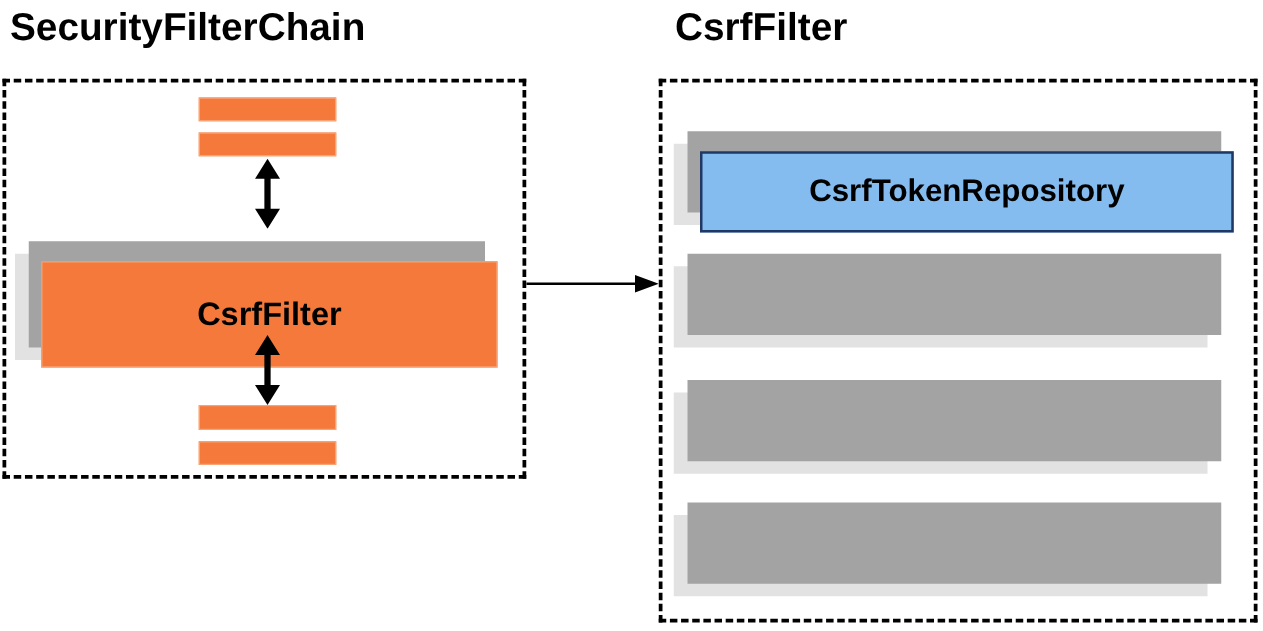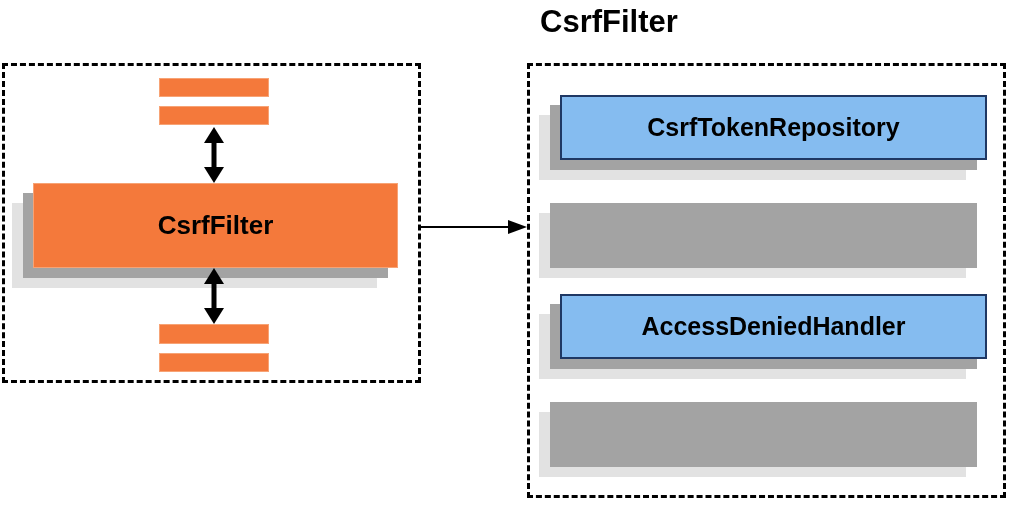--- a/index.html
+++ b/index.html
@@ -56,20 +56,21 @@
   .node-box {
     position: absolute;
     z-index: 3;
     box-sizing: border-box;
     display: flex;
     align-items: center;
     justify-content: center;
     font-weight: bold;
     color: #000000;
     text-align: center;
+    margin-top: 26px;
   }
   #csrf-filter-node {
     left: 33px; top: 183px; width: 365px; height: 85px;
     background: #F4793B;
     border: 1px solid #F7A375;
     font-size: 26px;
   }
   #csrf-shadow-light { left: 12px; top: 203px; width: 365px; height: 85px; }
   #csrf-shadow-dark  { left: 23px; top: 193px; width: 365px; height: 85px; }
 
@@ -98,20 +99,21 @@
   .arrow-svg { position: absolute; z-index: 4; }
   #v-arrow-1 { left: 203px; top: 127px; }
   #v-arrow-2 { left: 203px; top: 268px; }
   #h-arrow   { left: 421px; top: 218px; }
 </style>
 </head>
 <body>
 
 <div id="stage">
 
+  <div class="panel-title" id="left-title">SecurityFilterChain</div>
   <div class="panel-title" id="right-title">CsrfFilter</div>
 
   <div class="dashed-box" id="left-boundary"></div>
 
   <div class="orange-bar" id="bar-top-1"></div>
   <div class="orange-bar" id="bar-top-2"></div>
 
   <svg class="arrow-svg" id="v-arrow-1" width="22" height="56" viewBox="0 0 22 56">
     <polygon points="11,0 1,16 21,16" fill="#000000"></polygon>
     <rect x="8.5" y="14" width="5" height="28" fill="#000000"></rect>
@@ -140,18 +142,17 @@
 
   <div class="shadow light" id="blue-shadow-light-0"></div>
   <div class="shadow dark" id="blue-shadow-dark-0"></div>
   <div class="node-box blue-box" id="blue-box-0">CsrfTokenRepository</div>
 
   <div class="shadow light" id="blue-shadow-light-1"></div>
   <div class="shadow dark" id="blue-shadow-dark-1"></div>
 
   <div class="shadow light" id="blue-shadow-light-2"></div>
   <div class="shadow dark" id="blue-shadow-dark-2"></div>
-  <div class="node-box blue-box" id="blue-box-2">AccessDeniedHandler</div>
 
   <div class="shadow light" id="blue-shadow-light-3"></div>
   <div class="shadow dark" id="blue-shadow-dark-3"></div>
 
 </div>
 
 </body></html>

